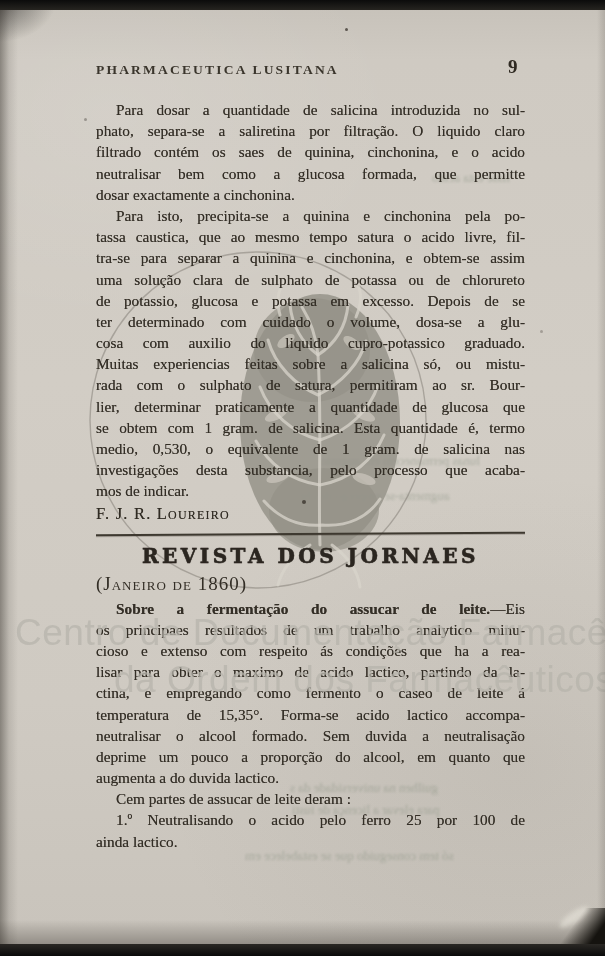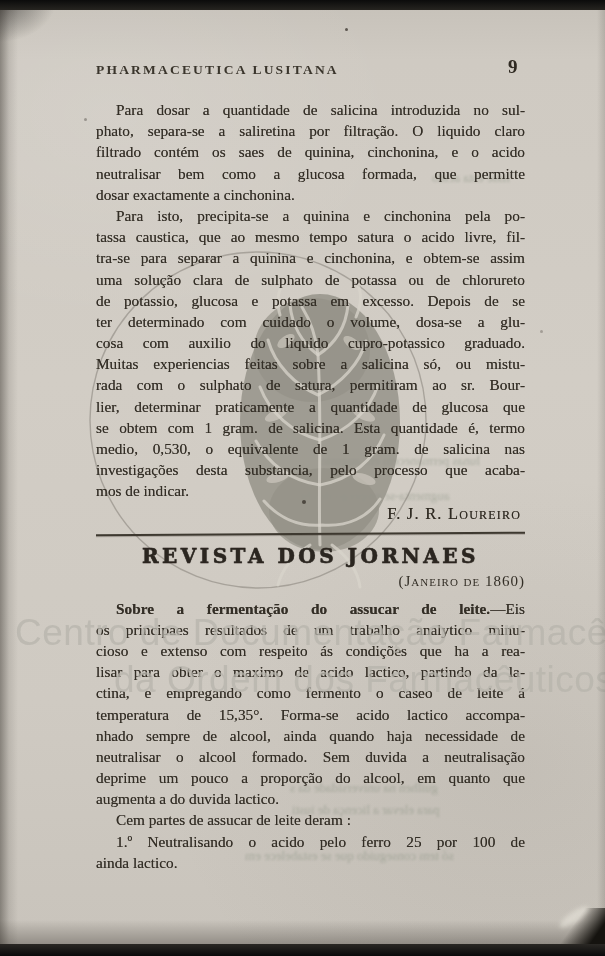--- a/index.html
+++ b/index.html
@@ -33,28 +33,28 @@
   }
   .page-number{position:absolute;left:508px;top:56px;font-size:19px;font-weight:bold;color:#2f2a22;z-index:3;}
 
   
   .content{position:absolute;left:96px;top:99px;width:429px;z-index:3;}
   .ln{font-size:15.3px;line-height:21.2px;height:21.2px;text-align:left;
       text-shadow:0 0 0.5px rgba(44,38,30,0.65);}
   .ln.j{text-align:justify;text-align-last:justify;}
   .ln.ind{text-indent:20px;}
   .b{font-weight:bold;}
-  .signature{margin-top:2px;height:22px;text-align:right;padding-right:4px;
+  .signature{margin-top:2px;height:22px;text-align:left;padding-right:4px;
       font-variant:small-caps;font-size:16.5px;letter-spacing:1.2px;color:#2f2a22;
       text-shadow:0 0 0.5px rgba(44,38,30,0.6);}
   .rule{margin-top:7px;height:2px;background:#3e3930;transform:rotate(-0.35deg);box-shadow:0 1px 0 rgba(62,57,48,0.25);}
   .sec-title{margin:9px 0 0 0;height:29px;text-align:center;font-family:"DejaVu Serif",serif;
       font-size:20px;font-weight:bold;letter-spacing:3.5px;color:#2b2620;
       -webkit-text-stroke:0.5px #2b2620;text-shadow:0 0 1px rgba(43,38,32,0.5);}
-  .sec-sub{height:22px;text-align:right;font-variant:small-caps;font-size:15px;letter-spacing:1px;color:#332e26;}
+  .sec-sub{height:22px;text-align:left;font-variant:small-caps;font-size:19px;letter-spacing:1px;color:#332e26;}
   .sp1{margin-top:3px;}
 
   
   .seal{position:absolute;left:80px;top:245px;width:360px;height:350px;z-index:1;}
 
   
   .wm{position:absolute;left:0;top:0;width:605px;height:956px;z-index:5;pointer-events:none;
       font-family:"Liberation Sans","DejaVu Sans",sans-serif;color:rgba(182,179,171,0.74);}
   .wm1{position:absolute;left:15px;top:612px;font-size:37px;letter-spacing:0.5px;white-space:nowrap;}
   .wm2{position:absolute;left:114px;top:659px;font-size:37px;letter-spacing:0.5px;white-space:nowrap;}
@@ -132,21 +132,20 @@
     <div class="rule"></div>
     <div class="sec-title">REVISTA DOS JORNAES</div>
     <div class="sec-sub">(Janeiro de 1860)</div>
     <div class="para sp1">
       <div class="ln j ind"><span class="b">Sobre a fermentação do assucar de leite.</span><span>—Eis</span></div>
       <div class="ln j">os principaes resultados de um trabalho analytico minu-</div>
       <div class="ln j">cioso e extenso com respeito ás condições que ha a rea-</div>
       <div class="ln j">lisar para obter o maximo de acido lactico, partindo da la-</div>
       <div class="ln j">ctina, e empregando como fermento o caseo de leite á</div>
       <div class="ln j">temperatura de 15,35°. Forma-se acido lactico accompa-</div>
-      <div class="ln j">nhado sempre de alcool, ainda quando haja necessidade de</div>
       <div class="ln j">neutralisar o alcool formado. Sem duvida a neutralisação</div>
       <div class="ln j">deprime um pouco a proporção do alcool, em quanto que</div>
       <div class="ln">augmenta a do duvida lactico.</div>
     </div>
     <div class="ln ind">Cem partes de assucar de leite deram :</div>
     <div class="para">
       <div class="ln j ind">1.º Neutralisando o acido pelo ferro 25 por 100 de</div>
       <div class="ln">ainda lactico.</div>
     </div>
   </div>

